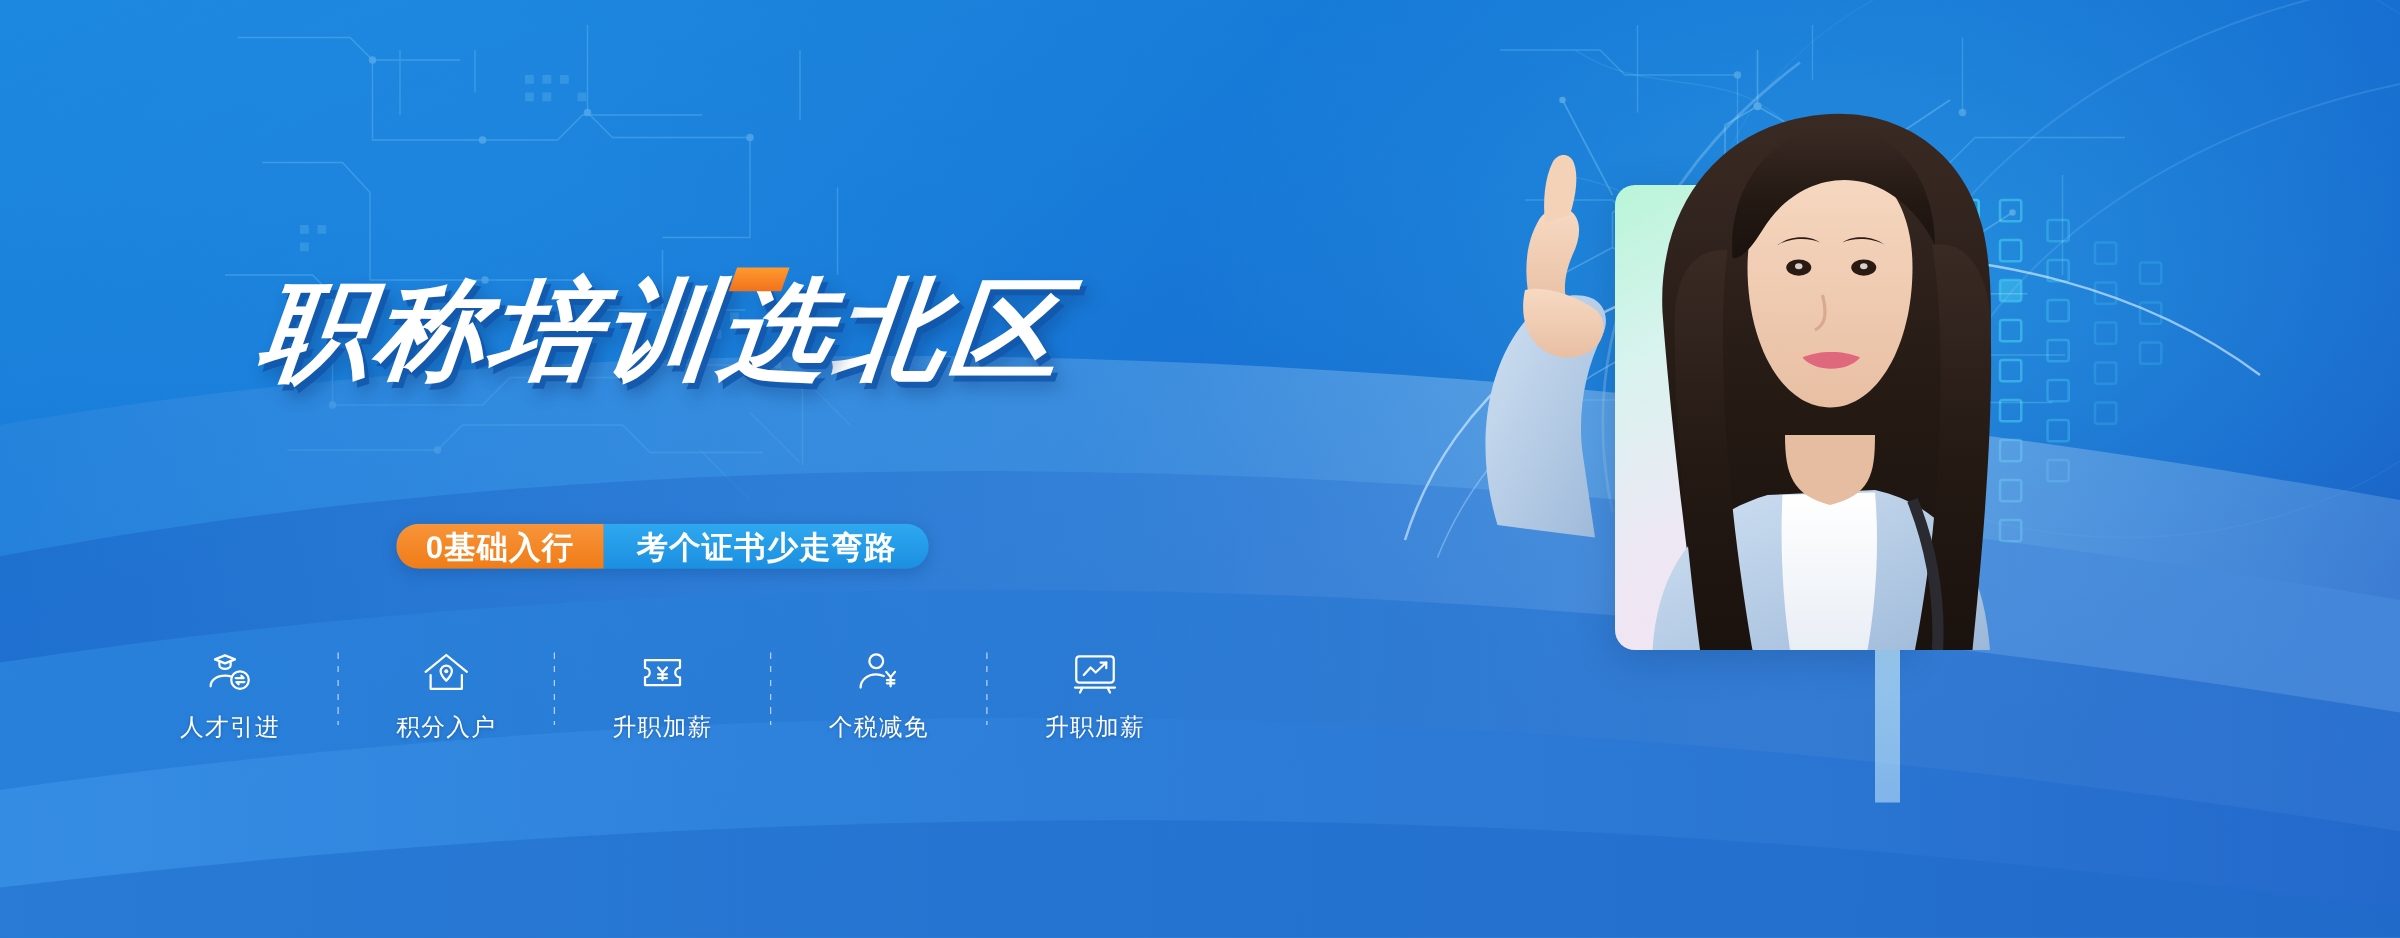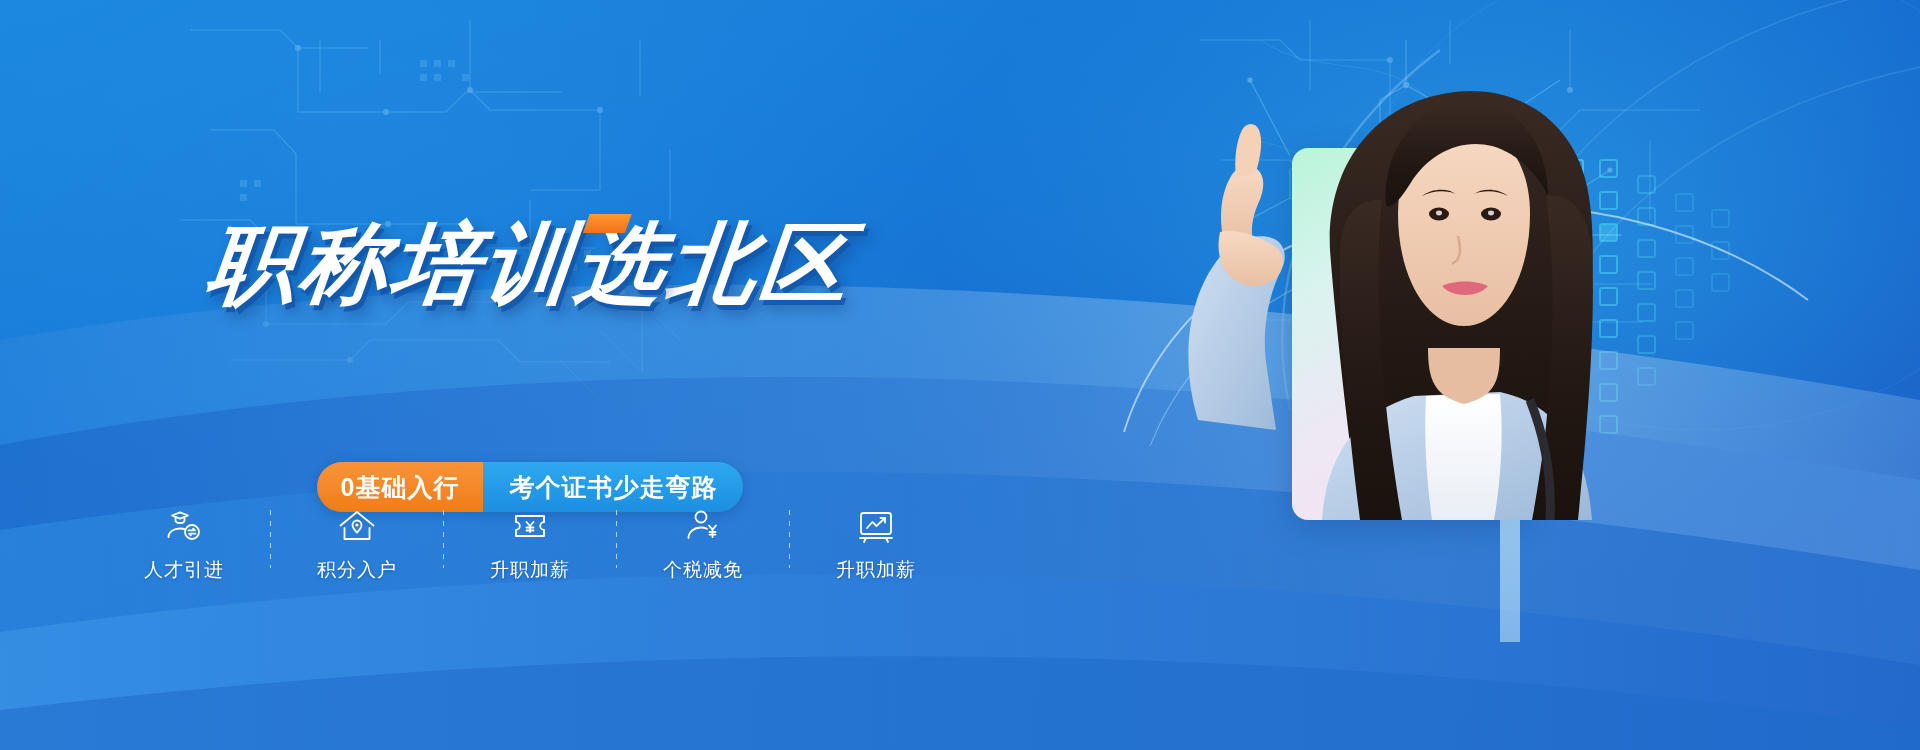--- a/index.html
+++ b/index.html
@@ -76,40 +76,39 @@
     position:absolute; left:6px; top:-4px; width:42px; height:19px;
     background:linear-gradient(180deg,#ff9a2e,#f2711c);
     transform:skewX(-14deg);
   }
 
   .badge-row {
     position:absolute; left:0; top:419px; width:1060px;
     display:flex; justify-content:center; align-items:stretch;
   }
   .badge-shell {
-    display:flex; align-items:stretch; height:50px;
+    display:flex; align-items:stretch; height:36px;
     border-radius:25px; overflow:hidden;
     box-shadow:0 3px 12px rgba(10,55,120,.28);
-    margin-top:43px;
   }
   .badge-left {
     display:flex; align-items:center; justify-content:center;
     padding:0 24px;
     background:linear-gradient(180deg,#f8943a 0%,#f07c17 100%);
     color:#fff; font-size:25px; font-weight:bold; letter-spacing:1px;
   }
   .badge-right {
     display:flex; align-items:center; justify-content:center;
     padding:15px 26px;
     background:linear-gradient(180deg,#2ea8f0 0%,#1c8fe0 100%);
     color:#fff; font-size:25px; font-weight:bold; letter-spacing:1px;
   }
 
   .features {
-    position:absolute; left:0; top:506px; width:1060px;
+    position:absolute; left:0; top:518px; width:1060px;
     display:flex; justify-content:center; align-items:flex-start;
   }
   .feature {
     width:118px; display:flex; flex-direction:column;
     align-items:center; justify-content:flex-start; gap:11px;
   }
   .feature .ico { width:40px; height:40px; display:block; }
   .feature .lbl {
     color:#ffffff; font-size:19px; letter-spacing:1px; white-space:nowrap;
     text-shadow:0 1px 3px rgba(8,50,110,.4);

